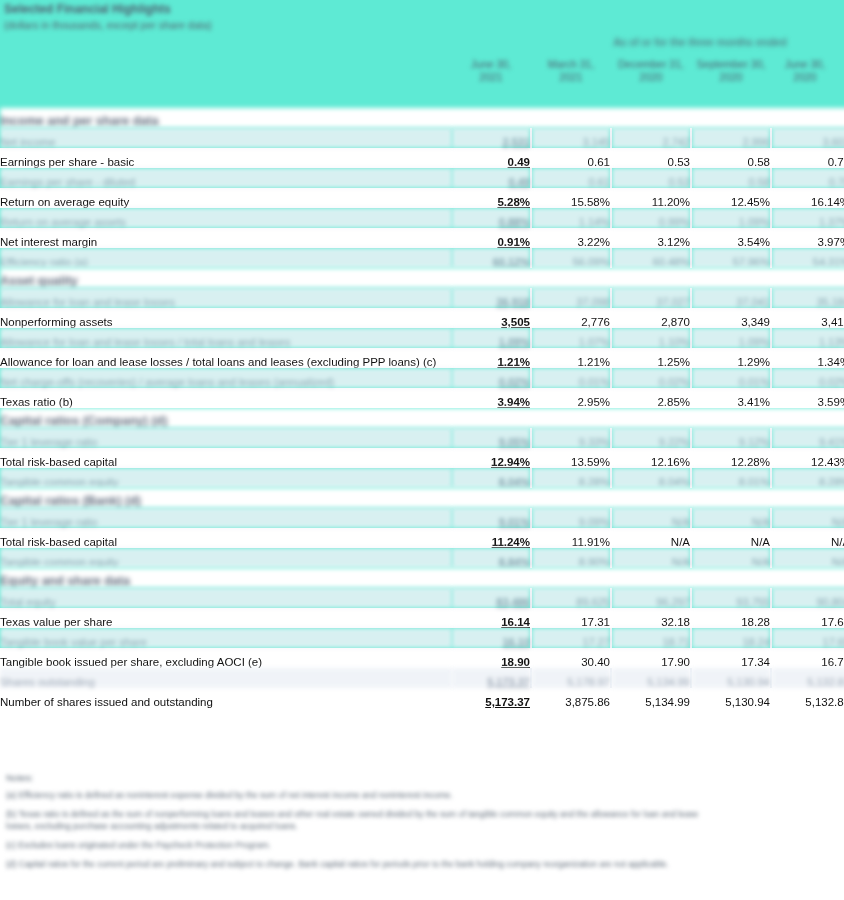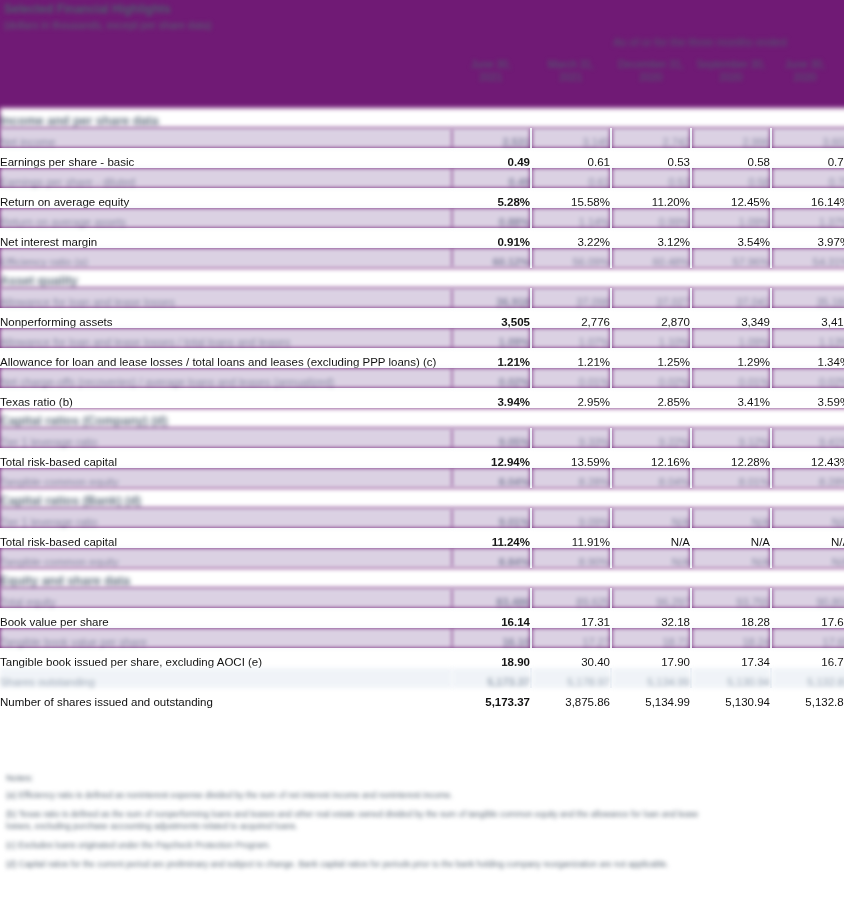--- a/index.html
+++ b/index.html
@@ -13,21 +13,21 @@
     font-family: "Liberation Sans", sans-serif;
     font-size: 11px;
     color: #111111;
     overflow: hidden;
     position: relative;
   }
   .page {
     position: relative;
     width: 844px;
     height: 664px;
-    background: #701a75;
+    background: #5eead4;
   }
   table.fin {
     width: 844px;
     border-collapse: collapse;
     table-layout: fixed;
   }
   table.fin td {
     vertical-align: bottom;
     padding: 0;
   }
@@ -44,21 +44,21 @@
     text-align: left;
     white-space: nowrap;
     overflow: hidden;
   }
   .val {
     text-align: right;
     padding-right: 4px;
     font-size: 11.5px;
     white-space: nowrap;
   }
-  .val.first { font-weight: bold; }
+  .val.first { font-weight: bold; text-decoration: underline; }
 
   
   .band td { background: #eef2f7; }
   .white td { background: #ffffff; }
 
   
   .blur .label, .blur .val {
     color: #8b98a8;
     filter: blur(2.2px);
     opacity: .85;
@@ -440,21 +440,21 @@
           <td></td>
         <td class="val">89,625</td>
           <td></td>
         <td class="val">96,297</td>
           <td></td>
         <td class="val">93,755</td>
           <td></td>
         <td class="val">90,804</td>
       </tr>
       <tr class="row white">
-        <td class="label">Book value per share</td>
+        <td class="label">Texas value per share</td>
         <td class="val first">16.14</td>
           <td></td>
         <td class="val">17.31</td>
           <td></td>
         <td class="val">32.18</td>
           <td></td>
         <td class="val">18.28</td>
           <td></td>
         <td class="val">17.69</td>
       </tr>

